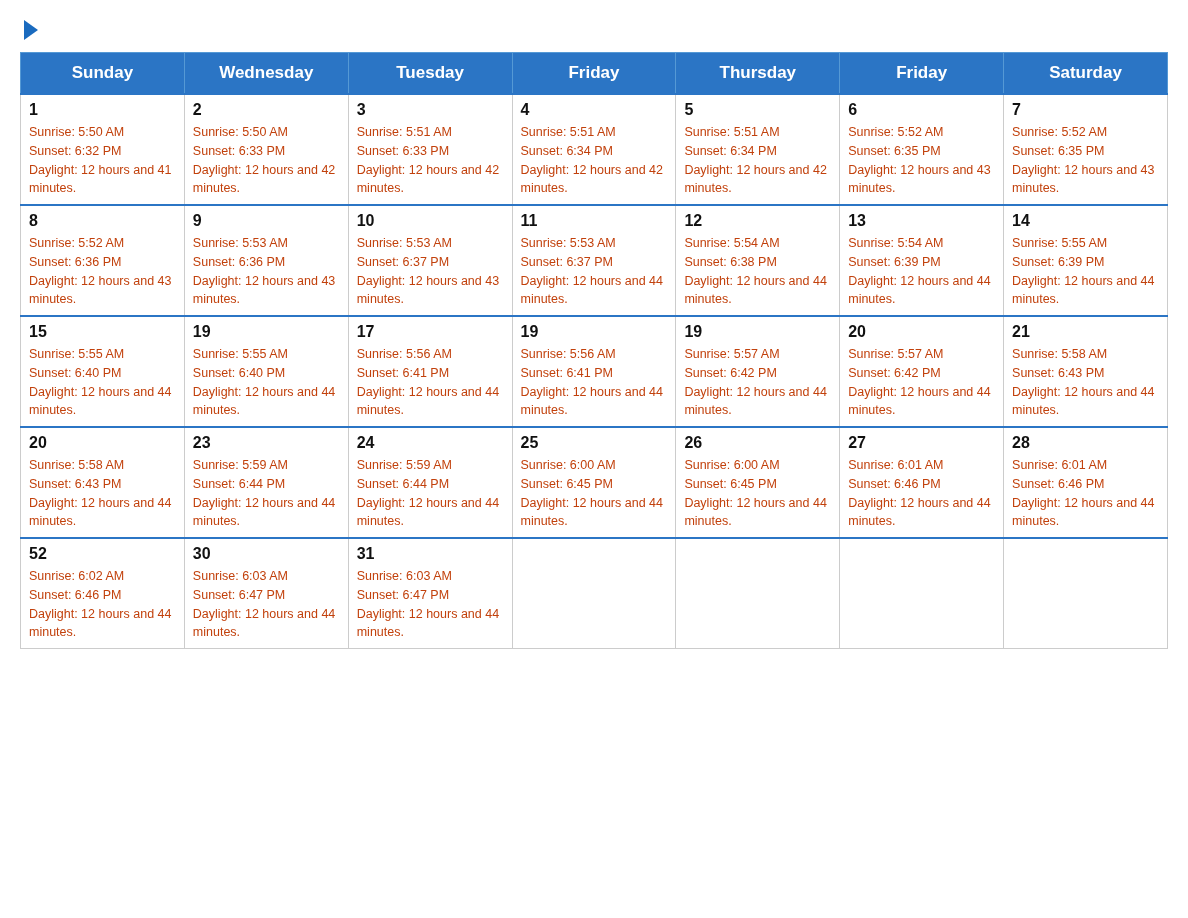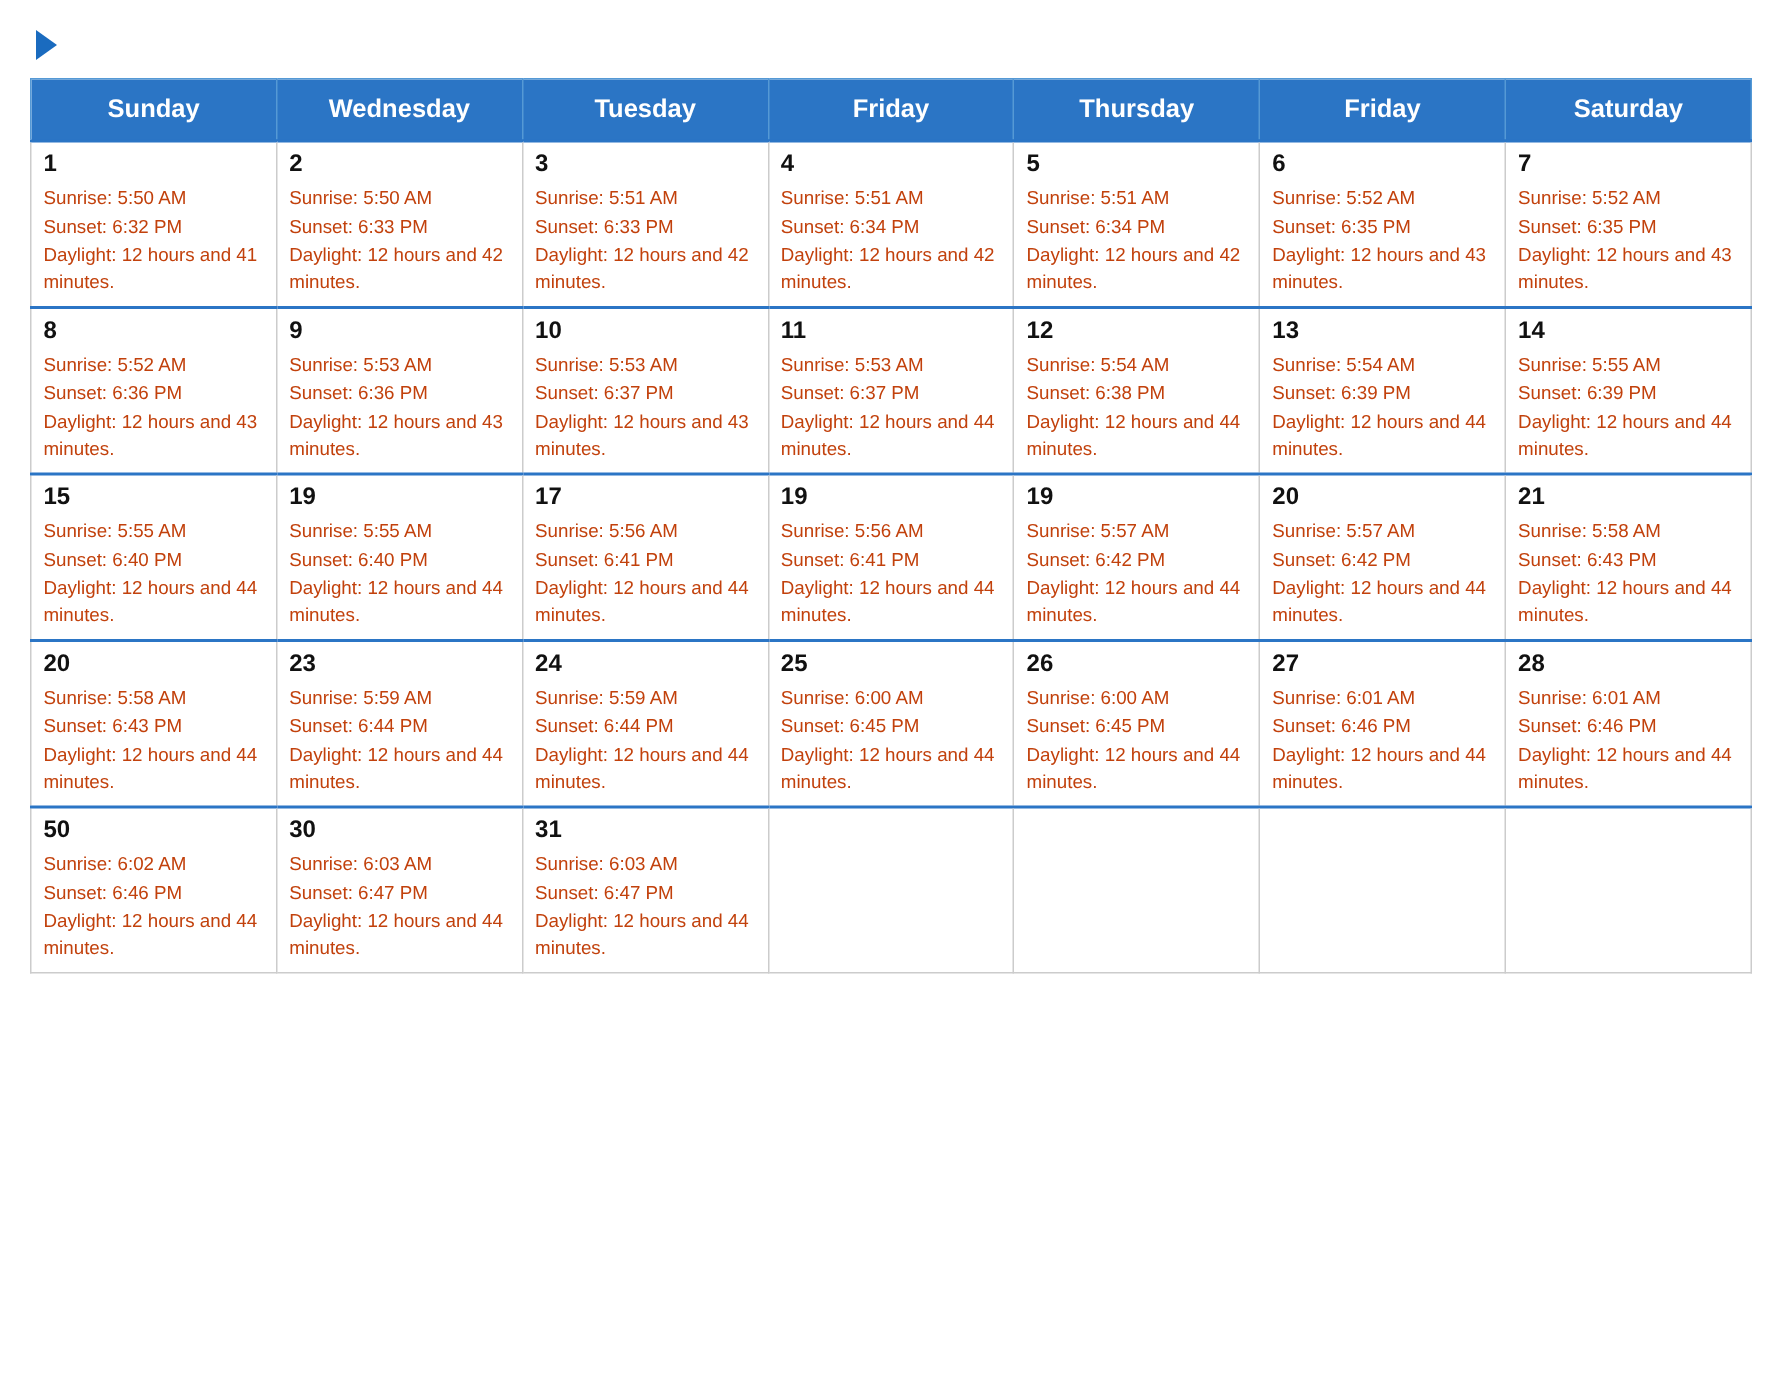--- a/index.html
+++ b/index.html
@@ -361,21 +361,21 @@
           <span class="day-number">28</span>
           <div class="day-info">
             Sunrise: 6:01 AM<br>
             Sunset: 6:46 PM<br>
             Daylight: 12 hours and 44 minutes.
           </div>
         </td>
       </tr>
       <tr class="week-row">
         <td>
-          <span class="day-number">50</span>
+          <span class="day-number">52</span>
           <div class="day-info">
             Sunrise: 6:02 AM<br>
             Sunset: 6:46 PM<br>
             Daylight: 12 hours and 44 minutes.
           </div>
         </td>
         <td>
           <span class="day-number">30</span>
           <div class="day-info">
             Sunrise: 6:03 AM<br>

